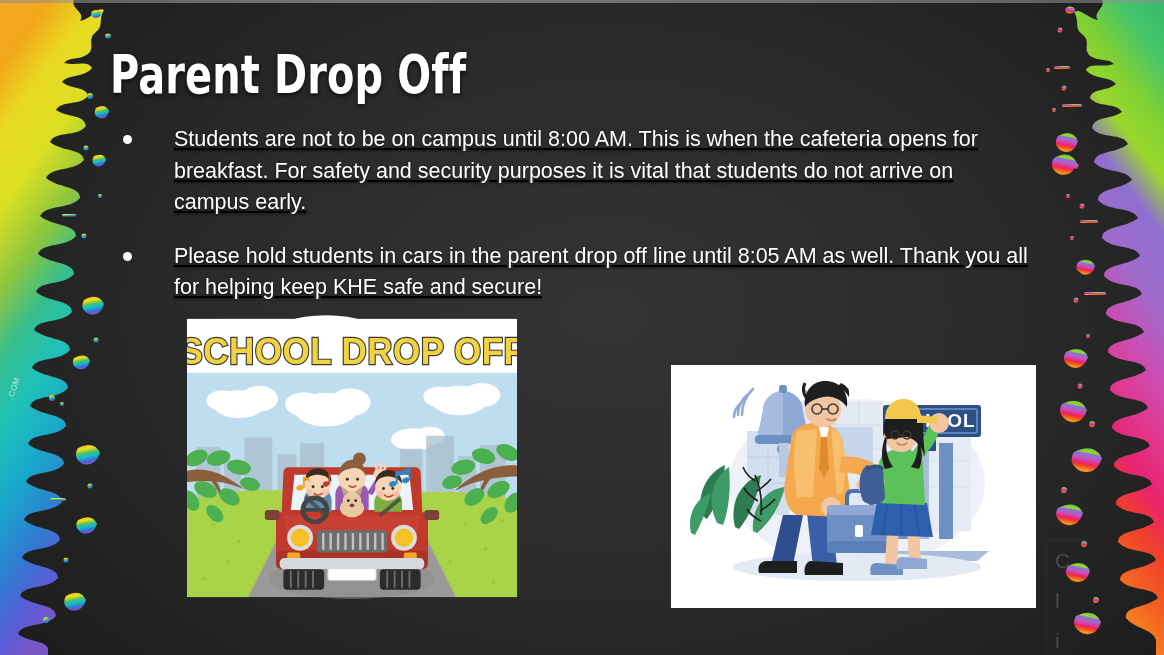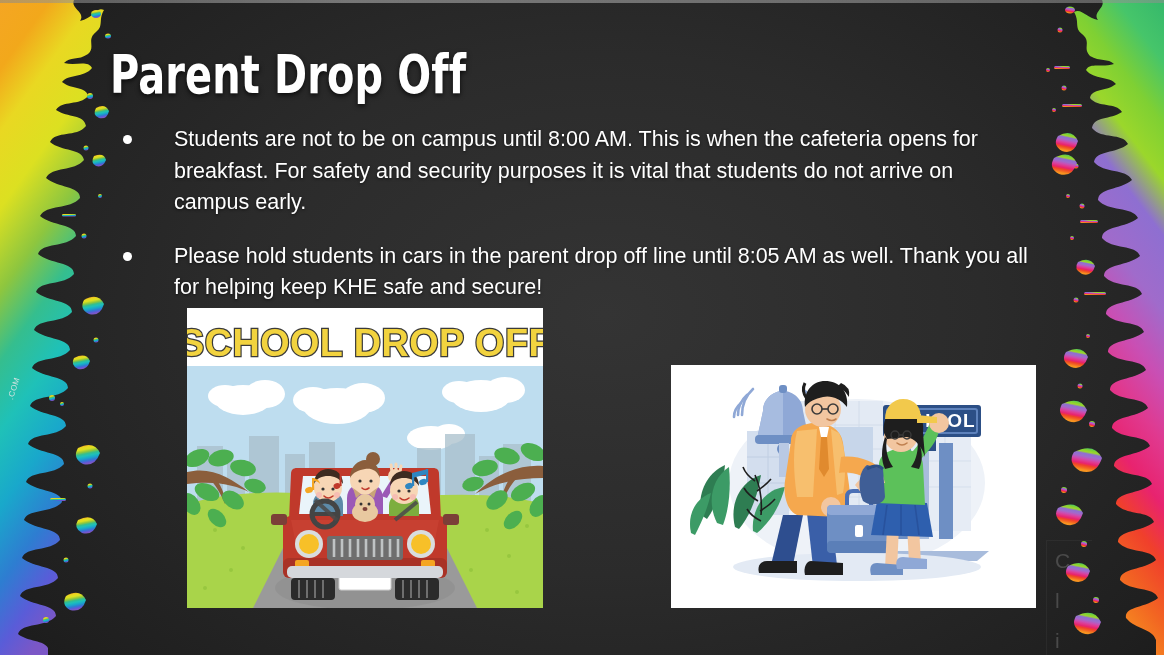--- a/index.html
+++ b/index.html
@@ -34,41 +34,41 @@
     letter-spacing:.2px;
     color:#ffffff;
     transform:scaleX(.82);
     transform-origin:left center;
     text-shadow:0 2px 6px rgba(0,0,0,.75);
     z-index:20;
     white-space:nowrap;
   }
 
   
-  .bullets { position:absolute; left:118px; top:124px; width:910px; z-index:20; }
+  .bullets { position:absolute; left:118px; top:124px; width:910px; z-index:20;text-decoration:underline; }
   .bullet-row { display:flex; align-items:flex-start; margin-bottom:22px; }
   .bullet-dot {
     flex:0 0 auto;
     width:9px; height:9px; border-radius:50%;
     background:#ffffff;
     margin:11px 42px 0 5px;
   }
   .bullet-text {
     flex:1 1 auto;
     color:#ffffff;
     font-size:21.5px;
     line-height:31.5px;
     font-weight:400;
     text-shadow:0 1px 3px rgba(0,0,0,.6);
   }
 
   
   .pic { position:absolute; z-index:18; overflow:hidden; }
   .pic svg { display:block; width:100%; height:100%; }
-  .pic-dropoff { left:187px; top:308px; width:356px; height:300px; }
+  .pic-dropoff { left:187px; top:308px; width:330px; height:300px; }
   .pic-handoff { left:671px; top:365px; width:365px; height:243px; background:#ffffff; }
 
   
   .edge-ui{
     position:absolute; right:72px; top:540px; width:46px; height:115px;
     z-index:8; pointer-events:none;
     border-left:1px solid rgba(255,255,255,.045);
     border-top:1px solid rgba(255,255,255,.045);
   }
   .edge-ui span{

